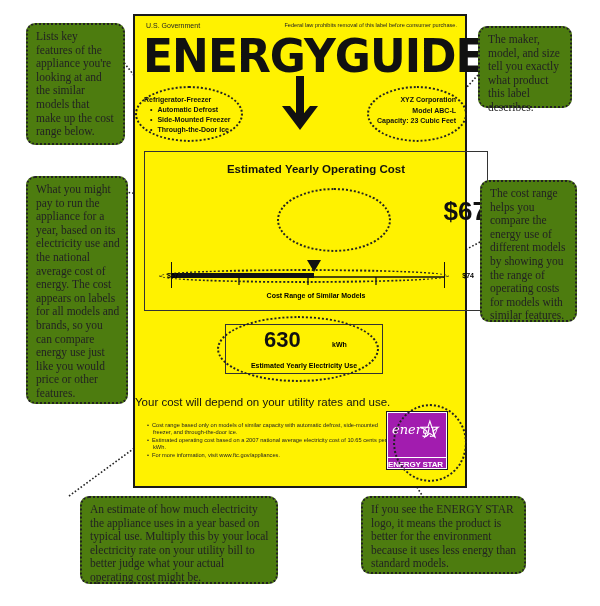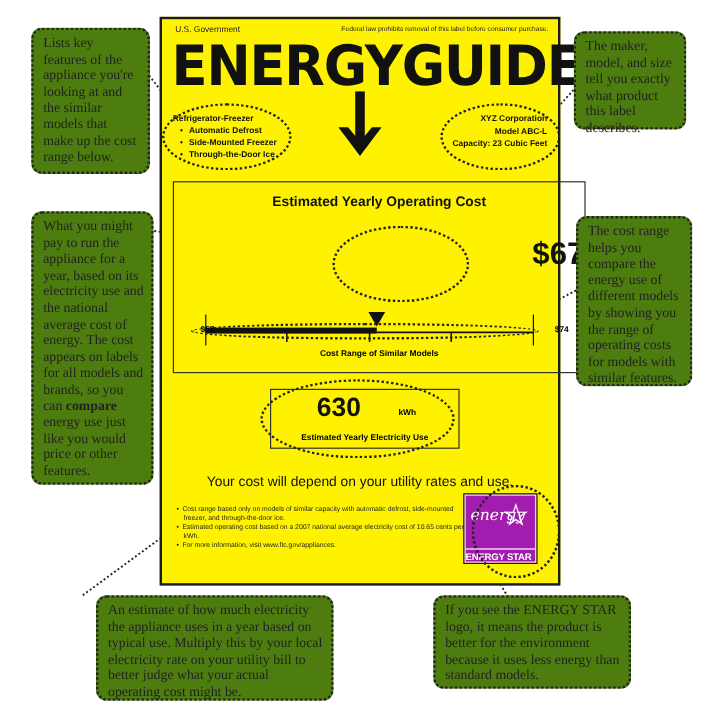--- a/index.html
+++ b/index.html
@@ -32,37 +32,37 @@
     .scale { position: absolute; left: 26px; top: 108px; width: 274px; height: 30px; }
     .scale-min { position: absolute; left: 22px; top: 120px; font-size: 7px; font-weight: bold; }
     .scale-max { position: absolute; right: 13px; top: 120px; font-size: 7px; font-weight: bold; }
     .cost-caption { position: absolute; left: 0; width: 100%; top: 140px; text-align: center; font-size: 7px; font-weight: bold; }
 
     .kwhbox { position: absolute; left: 90px; top: 308px; width: 158px; height: 50px; border: 1.2px solid #333; }
     .kwh-num { position: absolute; left: 38px; top: 2px; font-size: 22px; font-weight: bold; color: #111; }
     .kwh-unit { position: absolute; left: 106px; top: 16px; font-size: 7px; font-weight: bold; }
     .kwh-caption { position: absolute; left: 0; width: 100%; top: 37px; text-align: center; font-size: 7px; font-weight: bold; }
 
-    .depend { position: absolute; left: 0; width: 100%; top: 380px; text-align: center; font-size: 11.5px; color: #111; }
+    .depend { position: absolute; left: 0; width: 100%; top: 380px; text-align: left; font-size: 11.5px; color: #111; }
     .notes { position: absolute; left: 12px; top: 406px; width: 250px; font-size: 5.7px; color: #222; line-height: 7.4px; list-style: none; }
     .notes li { padding-left: 6px; text-indent: -6px; }
     .notes li::before { content: "\2022"; margin-right: 3px; }
 
     .estar { position: absolute; left: 252px; top: 396px; width: 60px; height: 57px; background: #a21caf; border: 1.5px solid #fff; outline: 1px solid #1a1a1a; }
     .estar-script { position: absolute; left: 4px; top: 9px; font-family: "DejaVu Serif", serif; font-style: italic; font-size: 13px; color: #fff; }
     .estar-star { position: absolute; left: 32px; top: 6px; font-size: 22px; color: transparent; -webkit-text-stroke: 1px #fff; line-height: 22px; }
     .estar-bar { position: absolute; left: 0; right: 0; top: 44px; height: 1px; background: #fff; }
     .estar-text { position: absolute; left: 0; width: 100%; top: 47px; text-align: left; font-size: 8px; font-weight: bold; color: #fff; letter-spacing: -0.2px; }
 
     .callout {
       position: absolute; border: 2.5px dotted #222; border-radius: 9px; background: #4d7c0f;
       font-family: "Liberation Serif", serif; font-size: 11.5px; line-height: 13.6px; color: #222;
       padding: 5px 6px 5px 8px;
     }
-    .callout b { font-weight: bold; }
+    .callout b { font-weight: normal; }
     .leaders { position: absolute; left: 0; top: 0; width: 600px; height: 606px; pointer-events: none; }
   </style>
 </head>
 <body>
 
 <svg class="leaders" viewBox="0 0 600 606">
   <g stroke="#222" stroke-width="1.6" stroke-dasharray="1.6 2" fill="none">
     <line x1="122" y1="60" x2="150" y2="96"></line>
     <line x1="478" y1="75" x2="455" y2="100"></line>
     <line x1="125" y1="192" x2="273" y2="213"></line>

